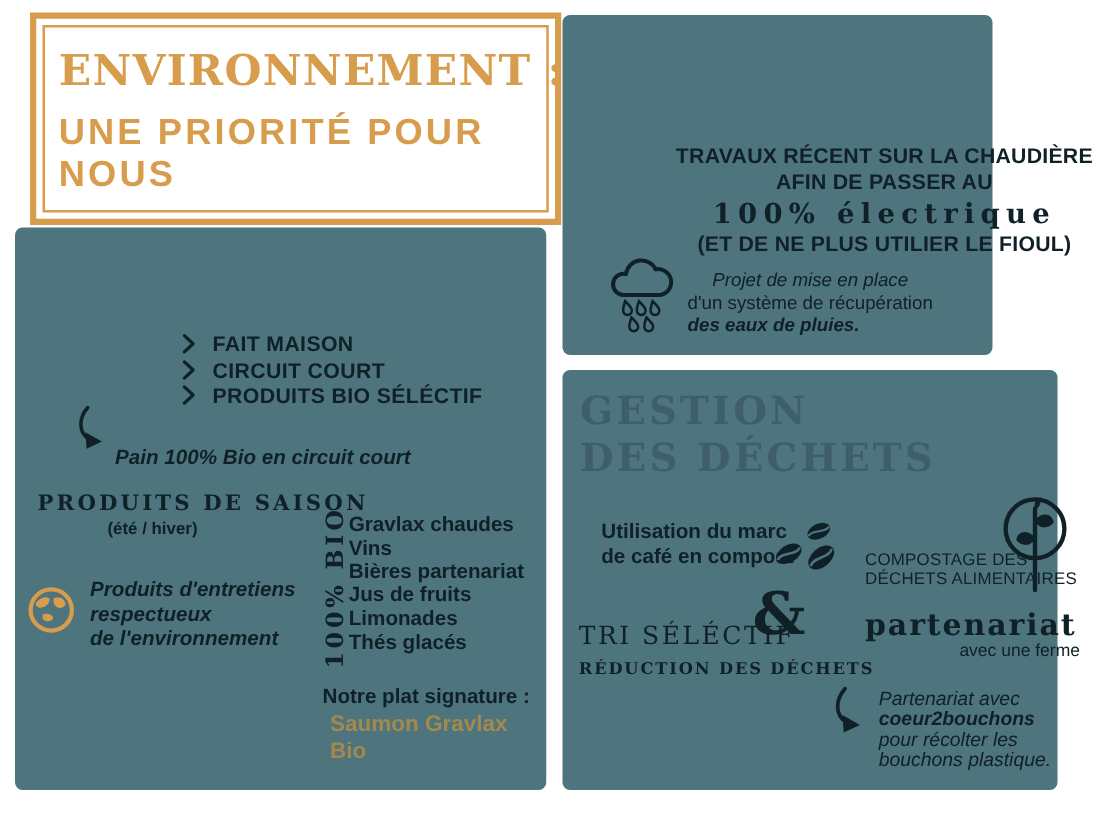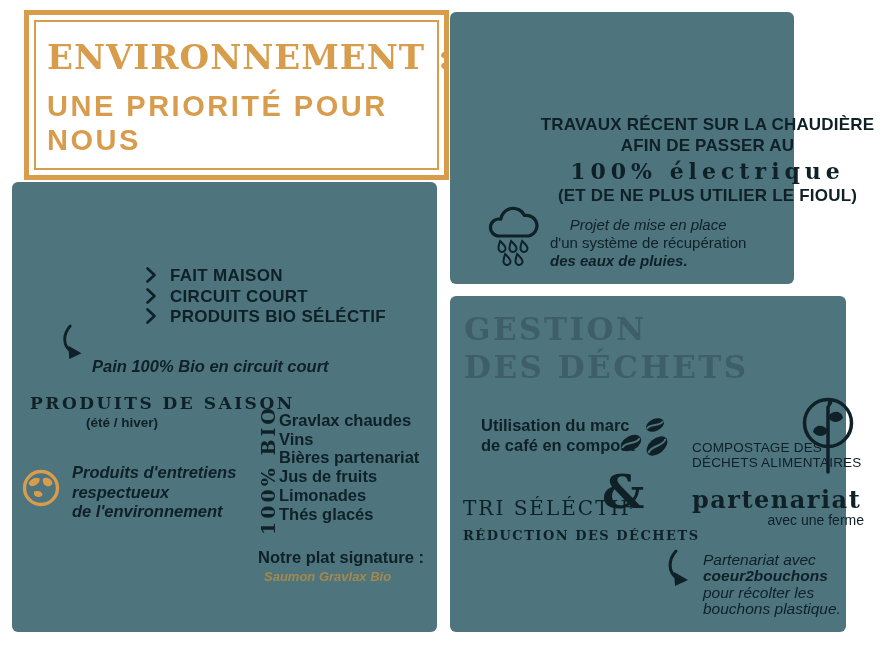--- a/index.html
+++ b/index.html
@@ -33,21 +33,21 @@
   .season-title{position:absolute;left:18px;top:211px;
     font-family:"DejaVu Serif","Liberation Serif",serif;font-weight:bold;font-size:17px;letter-spacing:2.5px;white-space:nowrap;}
   .season-sub{position:absolute;left:40px;top:233px;width:140px;text-align:center;font-size:13.5px;font-weight:600;}
   .earth{position:absolute;left:9px;top:286px;}
   .eco-note{position:absolute;left:60px;top:281px;font-size:16.5px;font-weight:bold;font-style:italic;line-height:19.5px;}
   .bio-vertical{position:absolute;left:186px;top:277px;width:140px;height:22px;
     transform:rotate(-90deg);transform-origin:center;text-align:center;
     font-family:"DejaVu Serif","Liberation Serif",serif;font-weight:bold;font-size:19px;letter-spacing:3px;white-space:nowrap;}
   .drinks{position:absolute;left:267px;top:229px;font-size:16.5px;font-weight:600;line-height:18.7px;}
   .signature-label{position:absolute;left:246px;top:366px;font-size:16.5px;font-weight:600;}
-  .signature-dish{position:absolute;left:252px;top:387px;font-size:13px;font-weight:600;font-style:italic;color:var(--mgold);}
+  .signature-dish{position:absolute;left:252px;top:387px;font-size:18px;font-weight:600;color:var(--mgold);}
 
   
   .boiler-panel{left:450px;top:12px;width:344px;height:272px;}
   .boiler-heading{position:absolute;left:90px;top:102px;width:335px;text-align:center;}
   .boiler-heading .h-line{font-size:17px;font-weight:600;line-height:21px;letter-spacing:0.2px;}
   .boiler-heading .h-big{font-family:"DejaVu Serif","Liberation Serif",serif;font-weight:bold;
     font-size:22px;letter-spacing:5px;line-height:26px;margin:2px 0 1px 0;}
   .cloud{position:absolute;left:32px;top:190px;}
   .rain-note{position:absolute;left:100px;top:204px;font-size:15px;font-weight:500;line-height:18px;}
   .rain-note .l1{font-style:italic;text-align:center;}

